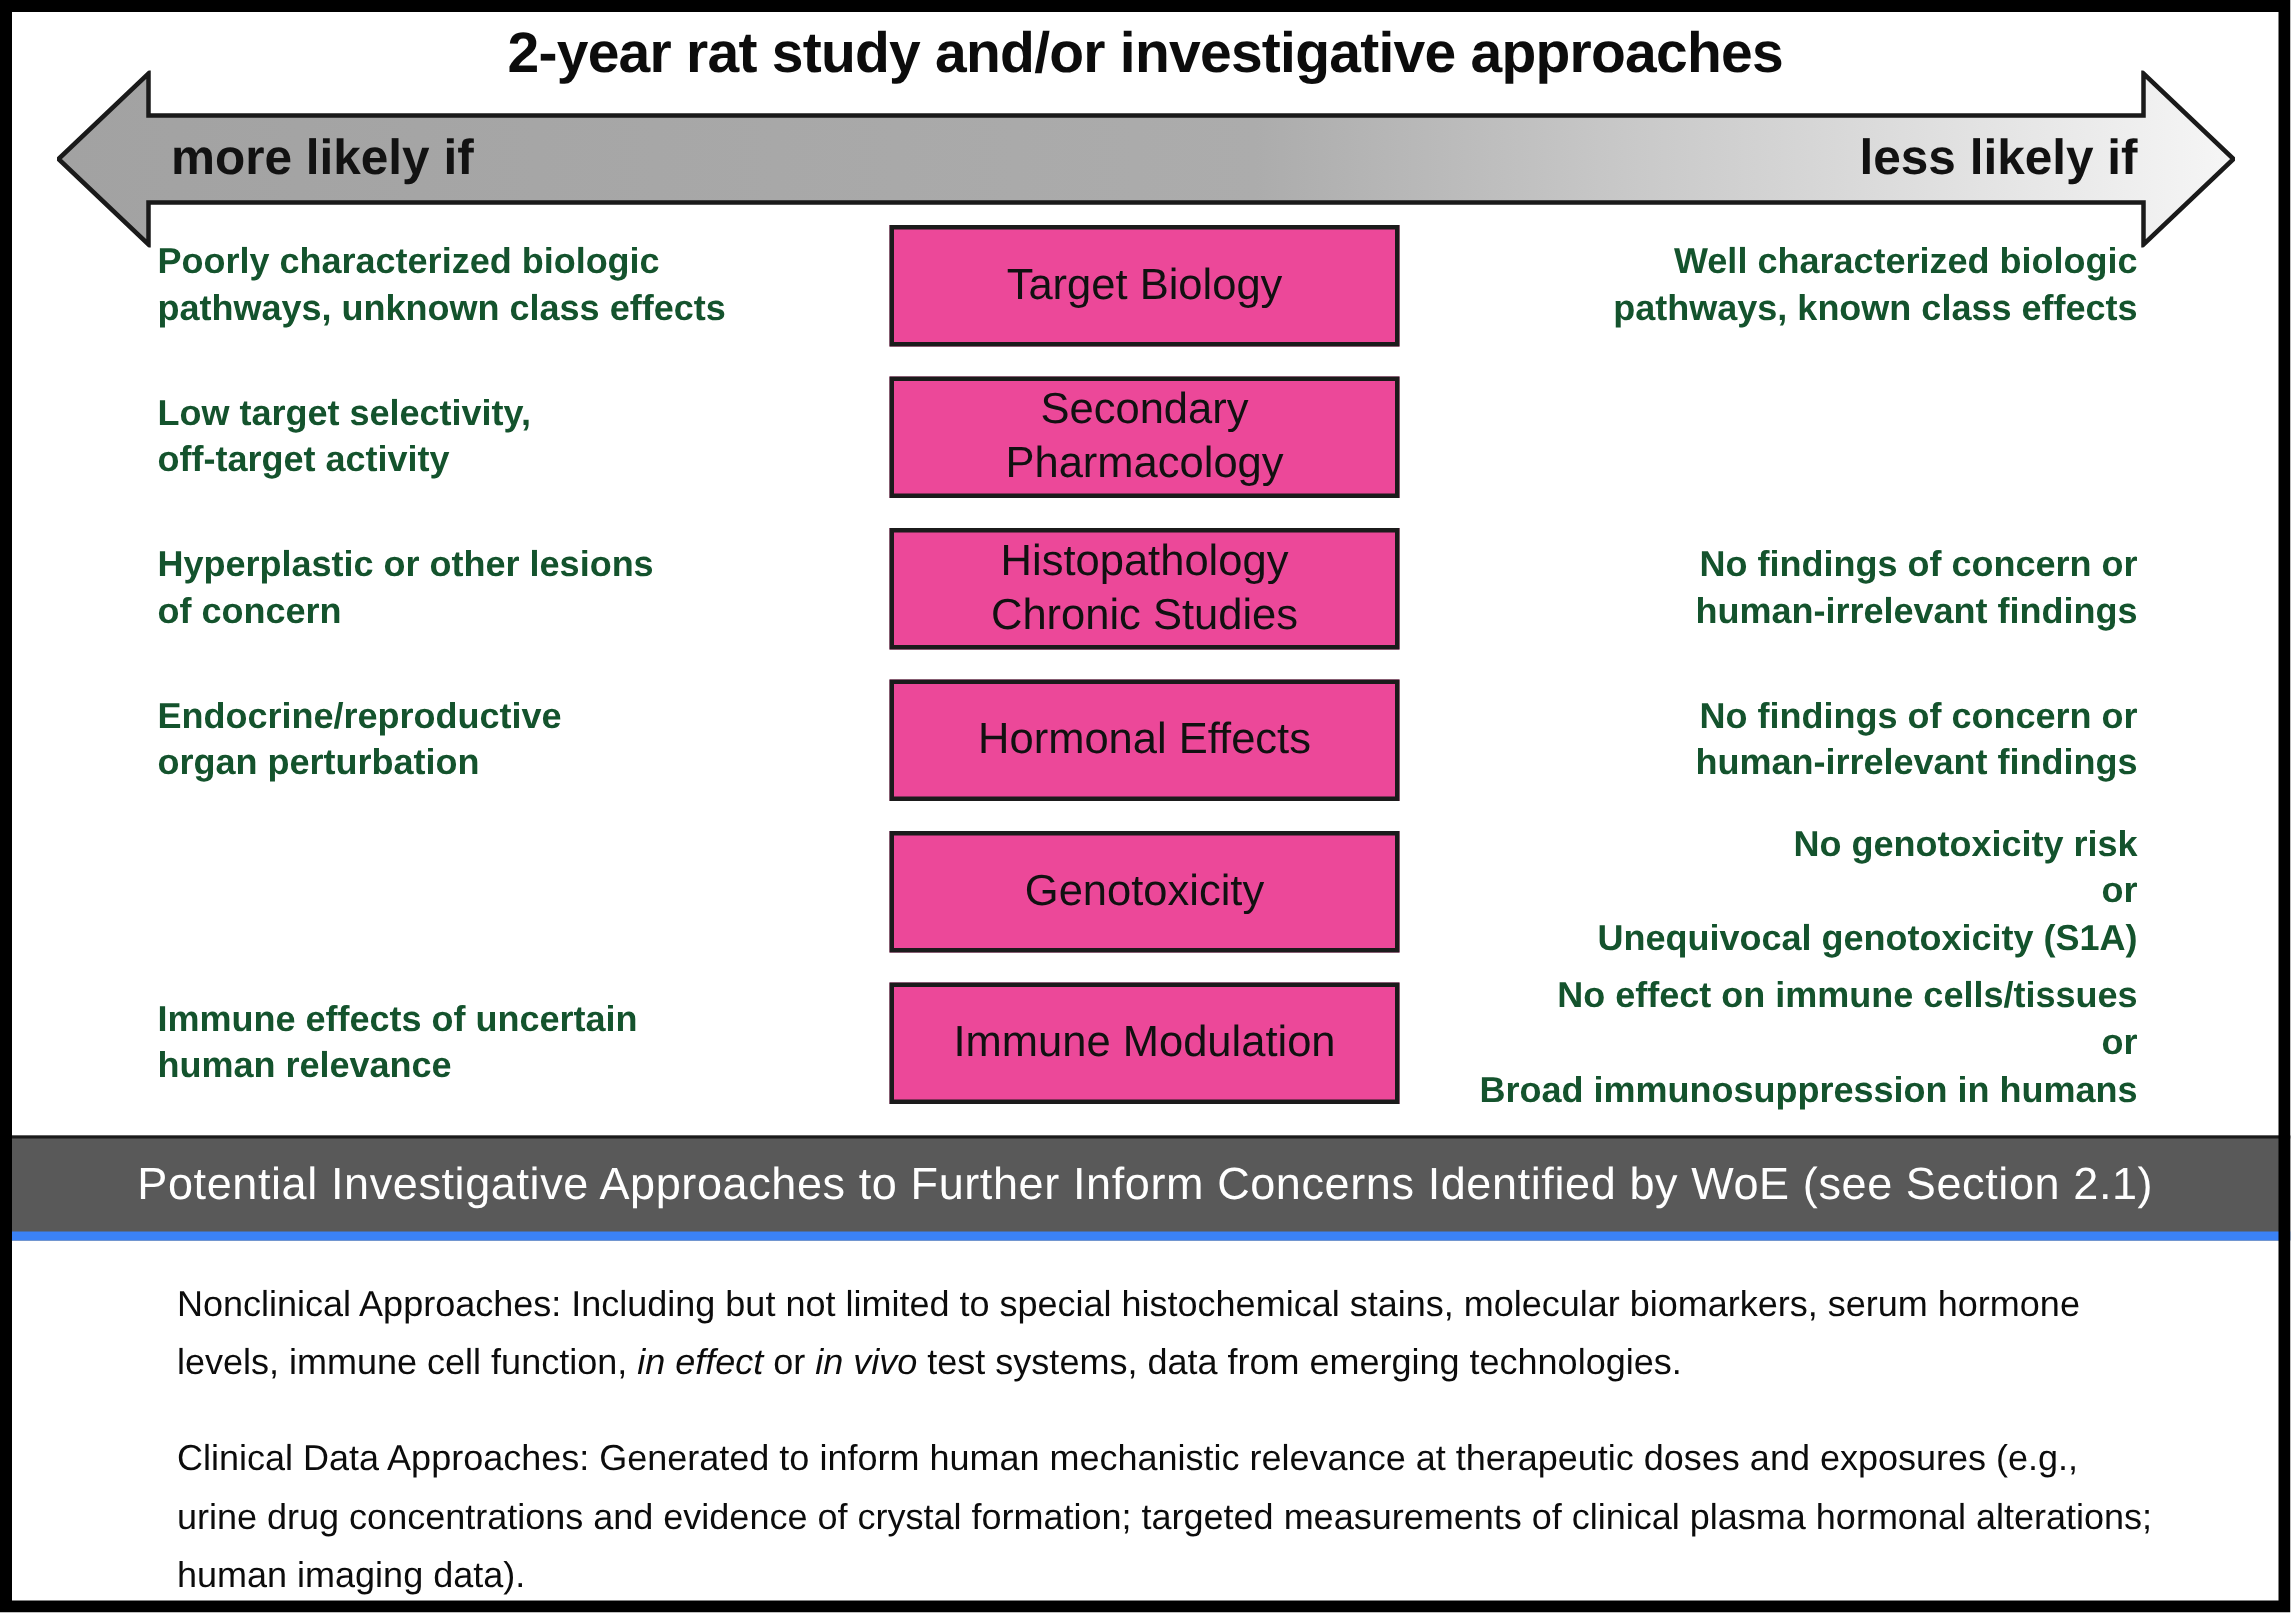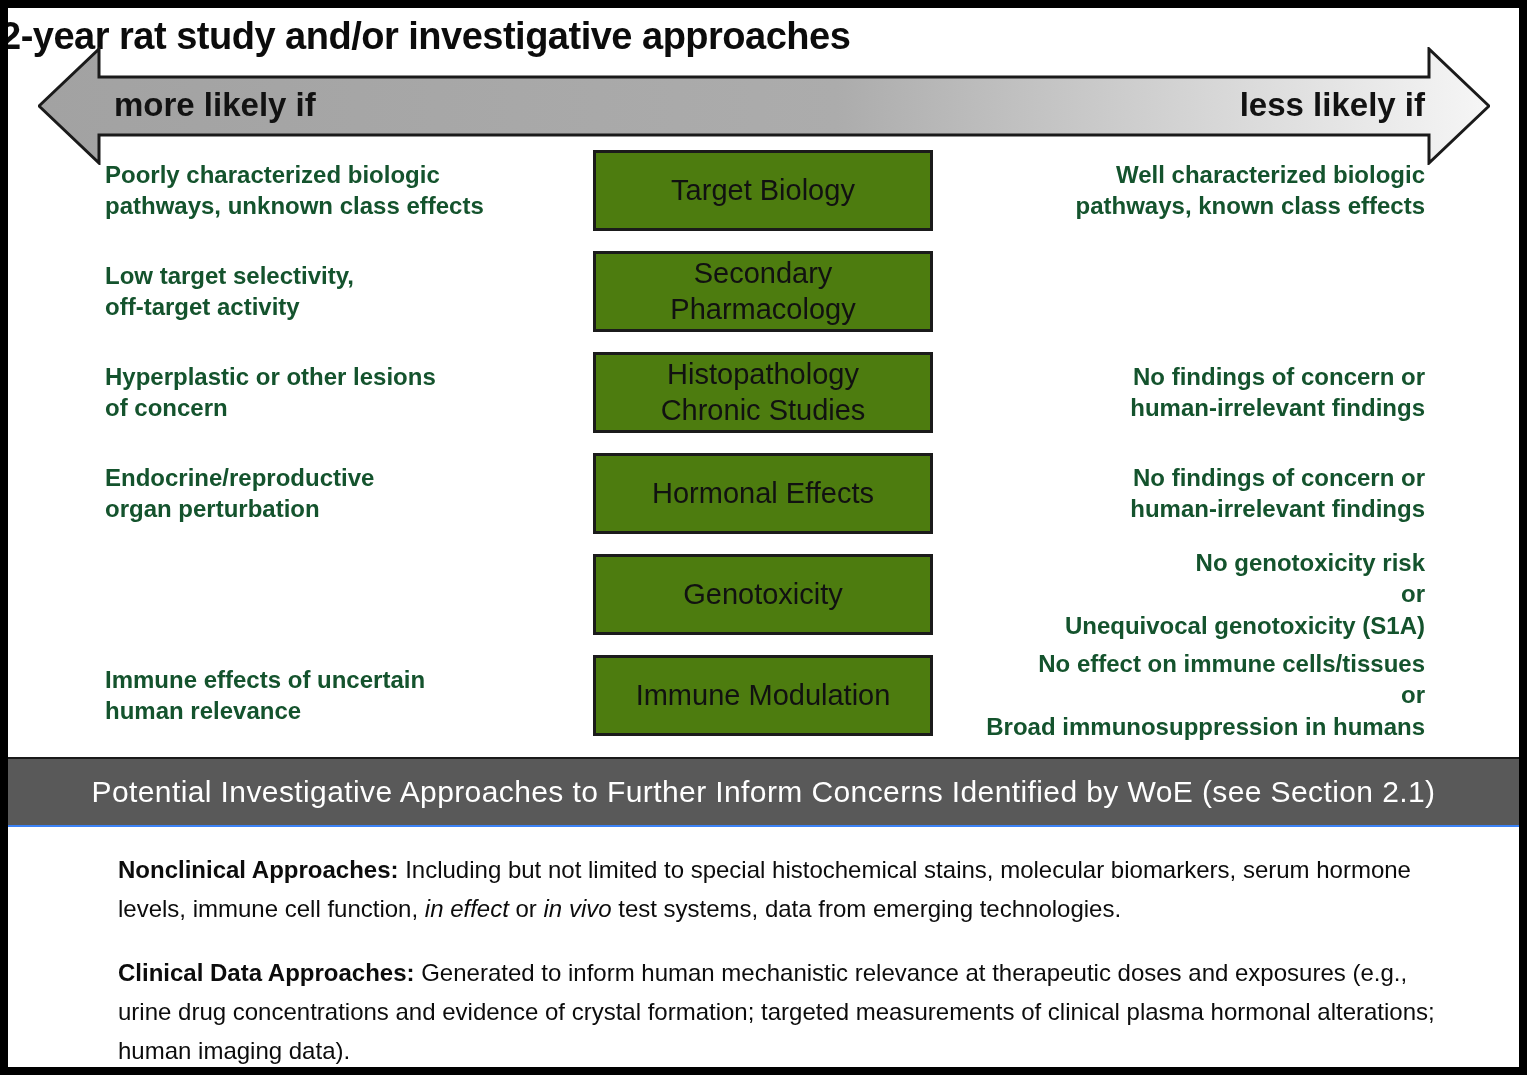--- a/index.html
+++ b/index.html
@@ -1,36 +1,36 @@
 <!DOCTYPE html>
 <html><head>
 <meta charset="utf-8">
 <style>
   *{box-sizing:border-box;margin:0;padding:0}
   html,body{width:1527px;height:1075px}
   body{font-family:"Liberation Sans",sans-serif;background:#ffffff;position:relative;overflow:hidden}
   .figure{position:absolute;inset:0;background:#fff}
   .frame{position:absolute;inset:0;border:8px solid #000;z-index:30;pointer-events:none}
-  .title{position:absolute;top:15px;left:0;width:100%;font-size:38px;font-weight:700;color:#0c0c0c;letter-spacing:-0.5px}
+  .title{position:absolute;top:15px;left:0;width:100%;text-align:center;font-size:38px;font-weight:700;color:#0c0c0c;letter-spacing:-0.5px}
   .arrow-svg{position:absolute;left:38px;top:47px;z-index:1}
   .arrow-label{position:absolute;font-size:33px;font-weight:700;color:#121212;z-index:2}
   .arrow-label.left{left:114px;top:86px}
   .arrow-label.right{right:102px;top:86px}
   .rows{position:absolute;top:150px;left:0;width:100%;z-index:2}
   .row{position:relative;height:81px;margin-bottom:20px}
   .cell{position:absolute;white-space:pre-line;font-weight:700;font-size:24px;line-height:1.32;color:#14532d}
   .cell.left{left:105px;top:50%;transform:translateY(-50%);width:470px;text-align:left}
   .cell.right{right:102px;top:50%;transform:translateY(-50%);width:490px;text-align:right}
-  .box{position:absolute;left:593px;width:340px;height:100%;border:3px solid #1b1b1b;background:#4d7c0f;display:flex;align-items:center;justify-content:center;text-align:center}
+  .box{position:absolute;left:593px;width:340px;height:100%;border:3px solid #1b1b1b;background:#ec4899;display:flex;align-items:center;justify-content:center;text-align:center}
   .box span{font-size:29px;font-weight:400;line-height:1.22;white-space:pre-line;color:#111}
-  .banner{position:absolute;left:0;right:0;top:757px;height:70px;background:#595959;border-top:2px solid #1a1a1a;border-bottom:2px solid #3b82f6;display:flex;align-items:center;justify-content:center;z-index:5}
+  .banner{position:absolute;left:0;right:0;top:757px;height:70px;background:#595959;border-top:2px solid #1a1a1a;border-bottom:6px solid #3b82f6;display:flex;align-items:center;justify-content:center;z-index:5}
   .banner span{color:#ffffff;font-size:30px;font-weight:400;letter-spacing:0.4px}
   .approaches{position:absolute;left:118px;top:851px;width:1318px;font-size:24px;line-height:1.62;color:#0c0c0c;z-index:2}
   .approaches p{margin-bottom:25px}
-  .approaches .lead{font-weight:700}
+  .approaches .lead{font-weight:400}
   .approaches .it{font-style:italic}
 </style>
 </head>
 <body>
 
 <div class="figure">
   <div class="frame"></div>
 
   <div class="title">2-year rat study and/or investigative approaches</div>
 

